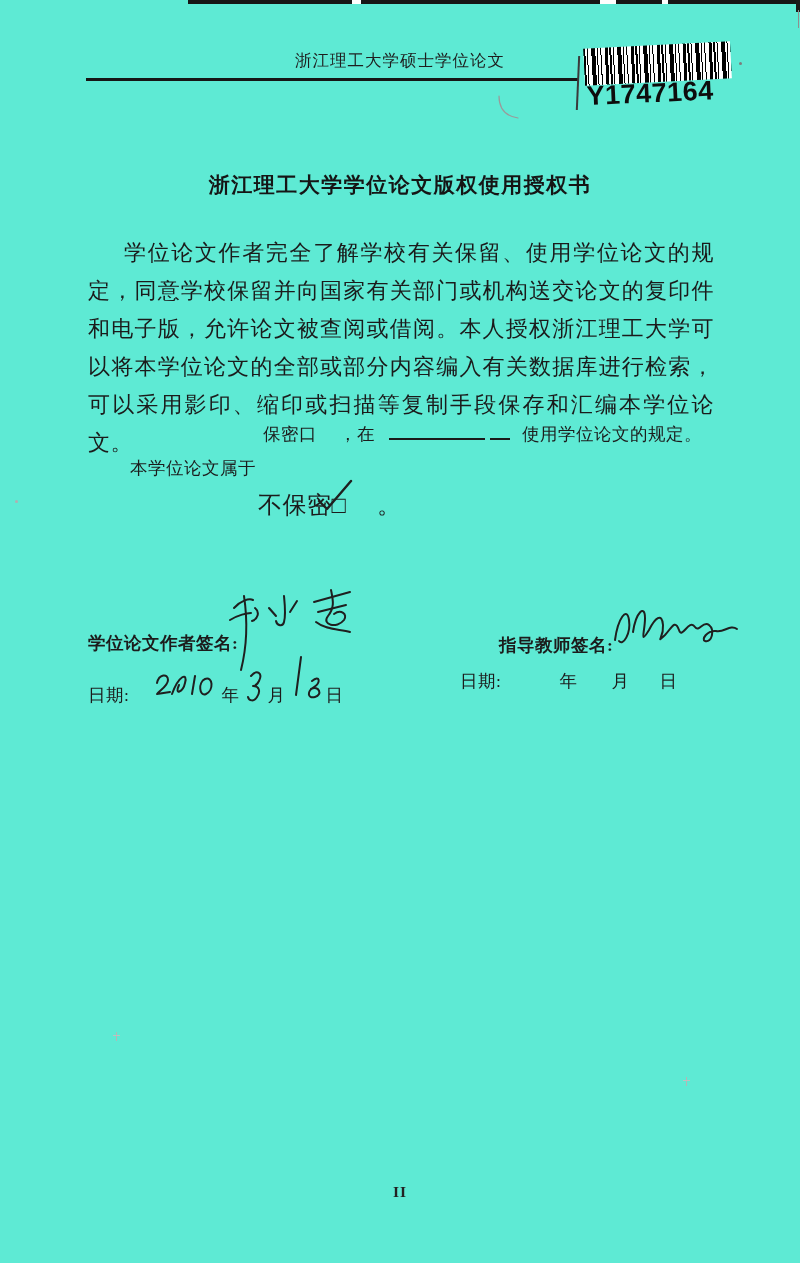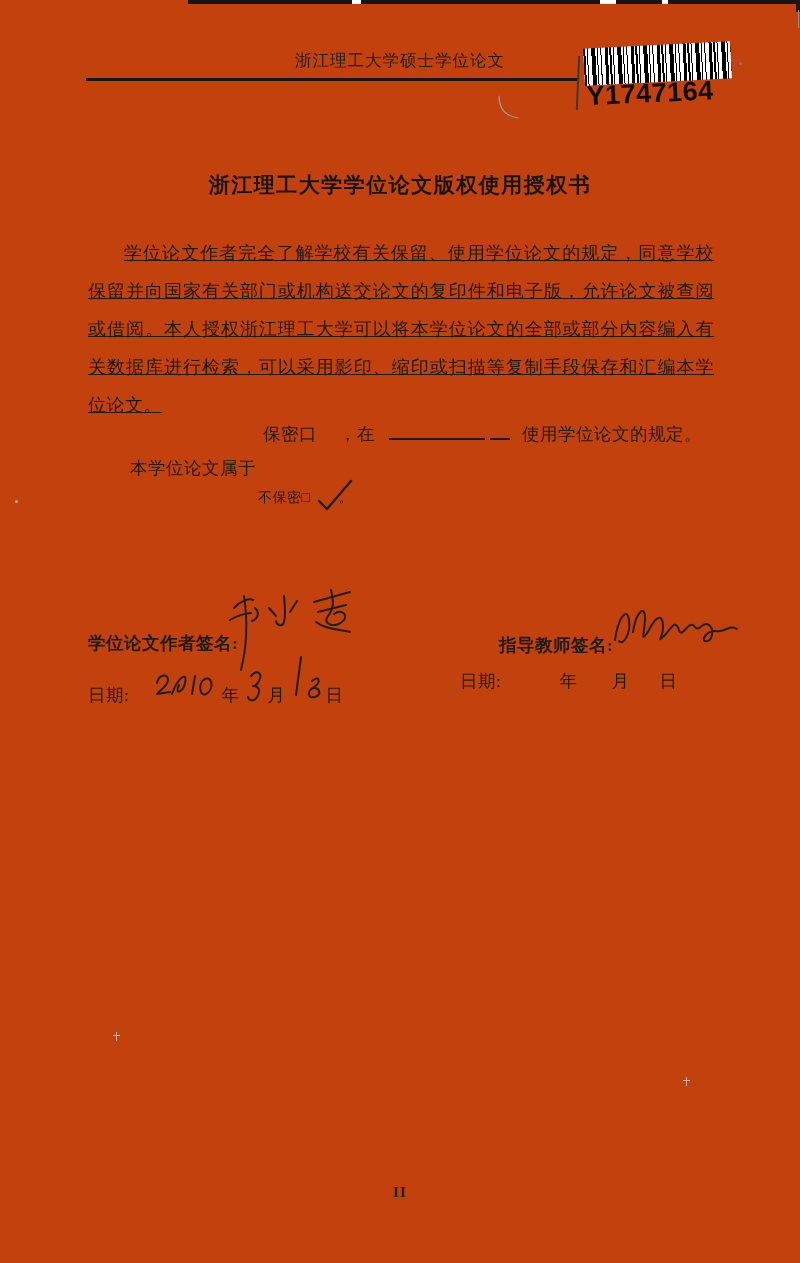--- a/index.html
+++ b/index.html
@@ -1,19 +1,19 @@
 <!DOCTYPE html>
 <html lang="zh"><head>
 <meta charset="utf-8">
 <style>
   html,body{margin:0;padding:0;background:#ffffff;}
   .page{
     position:relative;
     width:800px;height:1263px;
-    background:#c2410c;
+    background:#5eead4;
     overflow:hidden;
     font-family:"Liberation Serif","DejaVu Serif",serif;
     color:#1c1c1c;
   }
   
   .top-edge-band{position:absolute;left:188px;top:0;width:612px;height:4px;background:#161616;}
   .top-edge-gap{position:absolute;top:0;height:4px;background:#fefefe;}
   .gap-a{left:352px;width:9px;}
   .gap-b{left:600px;width:16px;}
   .gap-c{left:662px;width:6px;}
@@ -53,32 +53,32 @@
     font-family:"Liberation Sans","DejaVu Sans",sans-serif;
     font-weight:800;font-size:27px;letter-spacing:0.5px;color:#0d0d0d;
   }
   
   .doc-title{
     position:absolute;left:0;top:171px;width:100%;text-align:center;
     font-size:21px;font-weight:bold;letter-spacing:1.5px;color:#151515;
   }
   .paragraph{
     position:absolute;left:88px;top:234px;width:626px;
-    font-size:18px;line-height:38px;letter-spacing:0.5px;
-    text-align:justify;text-indent:36px;color:#1b1b1b;text-decoration:underline;
+    font-size:22px;line-height:38px;letter-spacing:0.5px;
+    text-align:justify;text-indent:36px;color:#1b1b1b;
   }
   
   .secret-line{position:absolute;left:263px;top:421px;font-size:17.5px;letter-spacing:0.5px;white-space:nowrap;}
   .secret-middle{margin-left:22px;}
   .blank-underline{display:inline-block;height:17px;border-bottom:2px solid #1a1a1a;vertical-align:baseline;}
   .blank-1{width:96px;margin-left:14px;}
   .blank-2{width:20px;margin-left:5px;}
   .secret-suffix{margin-left:12px;}
   .belongs-line{position:absolute;left:88px;top:456px;font-size:17.5px;letter-spacing:0.5px;margin-left:42px;}
-  .public-line{position:absolute;left:258px;top:489px;font-size:14px;letter-spacing:0.5px;}
+  .public-line{position:absolute;left:258px;top:489px;font-size:24px;letter-spacing:0.5px;}
   .check-mark{position:absolute;left:58px;top:-11px;}
   .public-suffix{margin-left:24px;}
   
   .sig-label{position:absolute;font-size:17.5px;letter-spacing:0.5px;white-space:nowrap;font-weight:bold;}
   .author-sig-label{left:88px;top:631px;}
   .advisor-sig-label{left:499px;top:633px;}
   .author-signature{position:absolute;left:220px;top:586px;}
   .advisor-signature{position:absolute;left:610px;top:600px;}
   .date-row{position:absolute;top:669px;font-size:17.5px;letter-spacing:0.5px;display:flex;align-items:baseline;white-space:nowrap;}
   .date-row-left{left:88px;}

